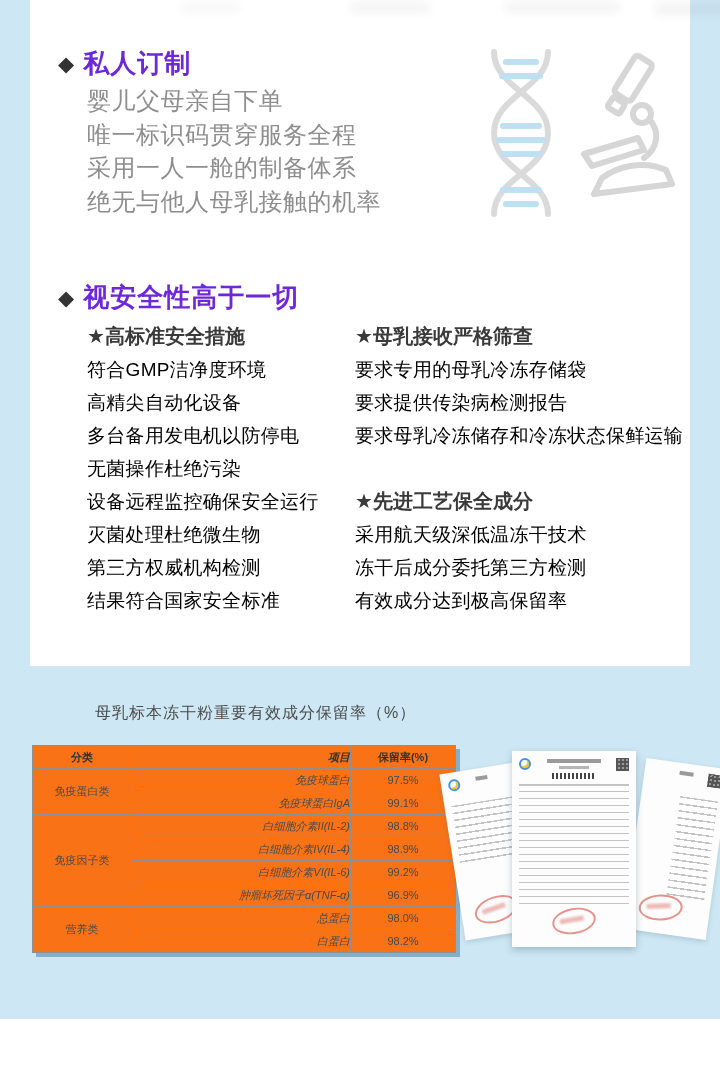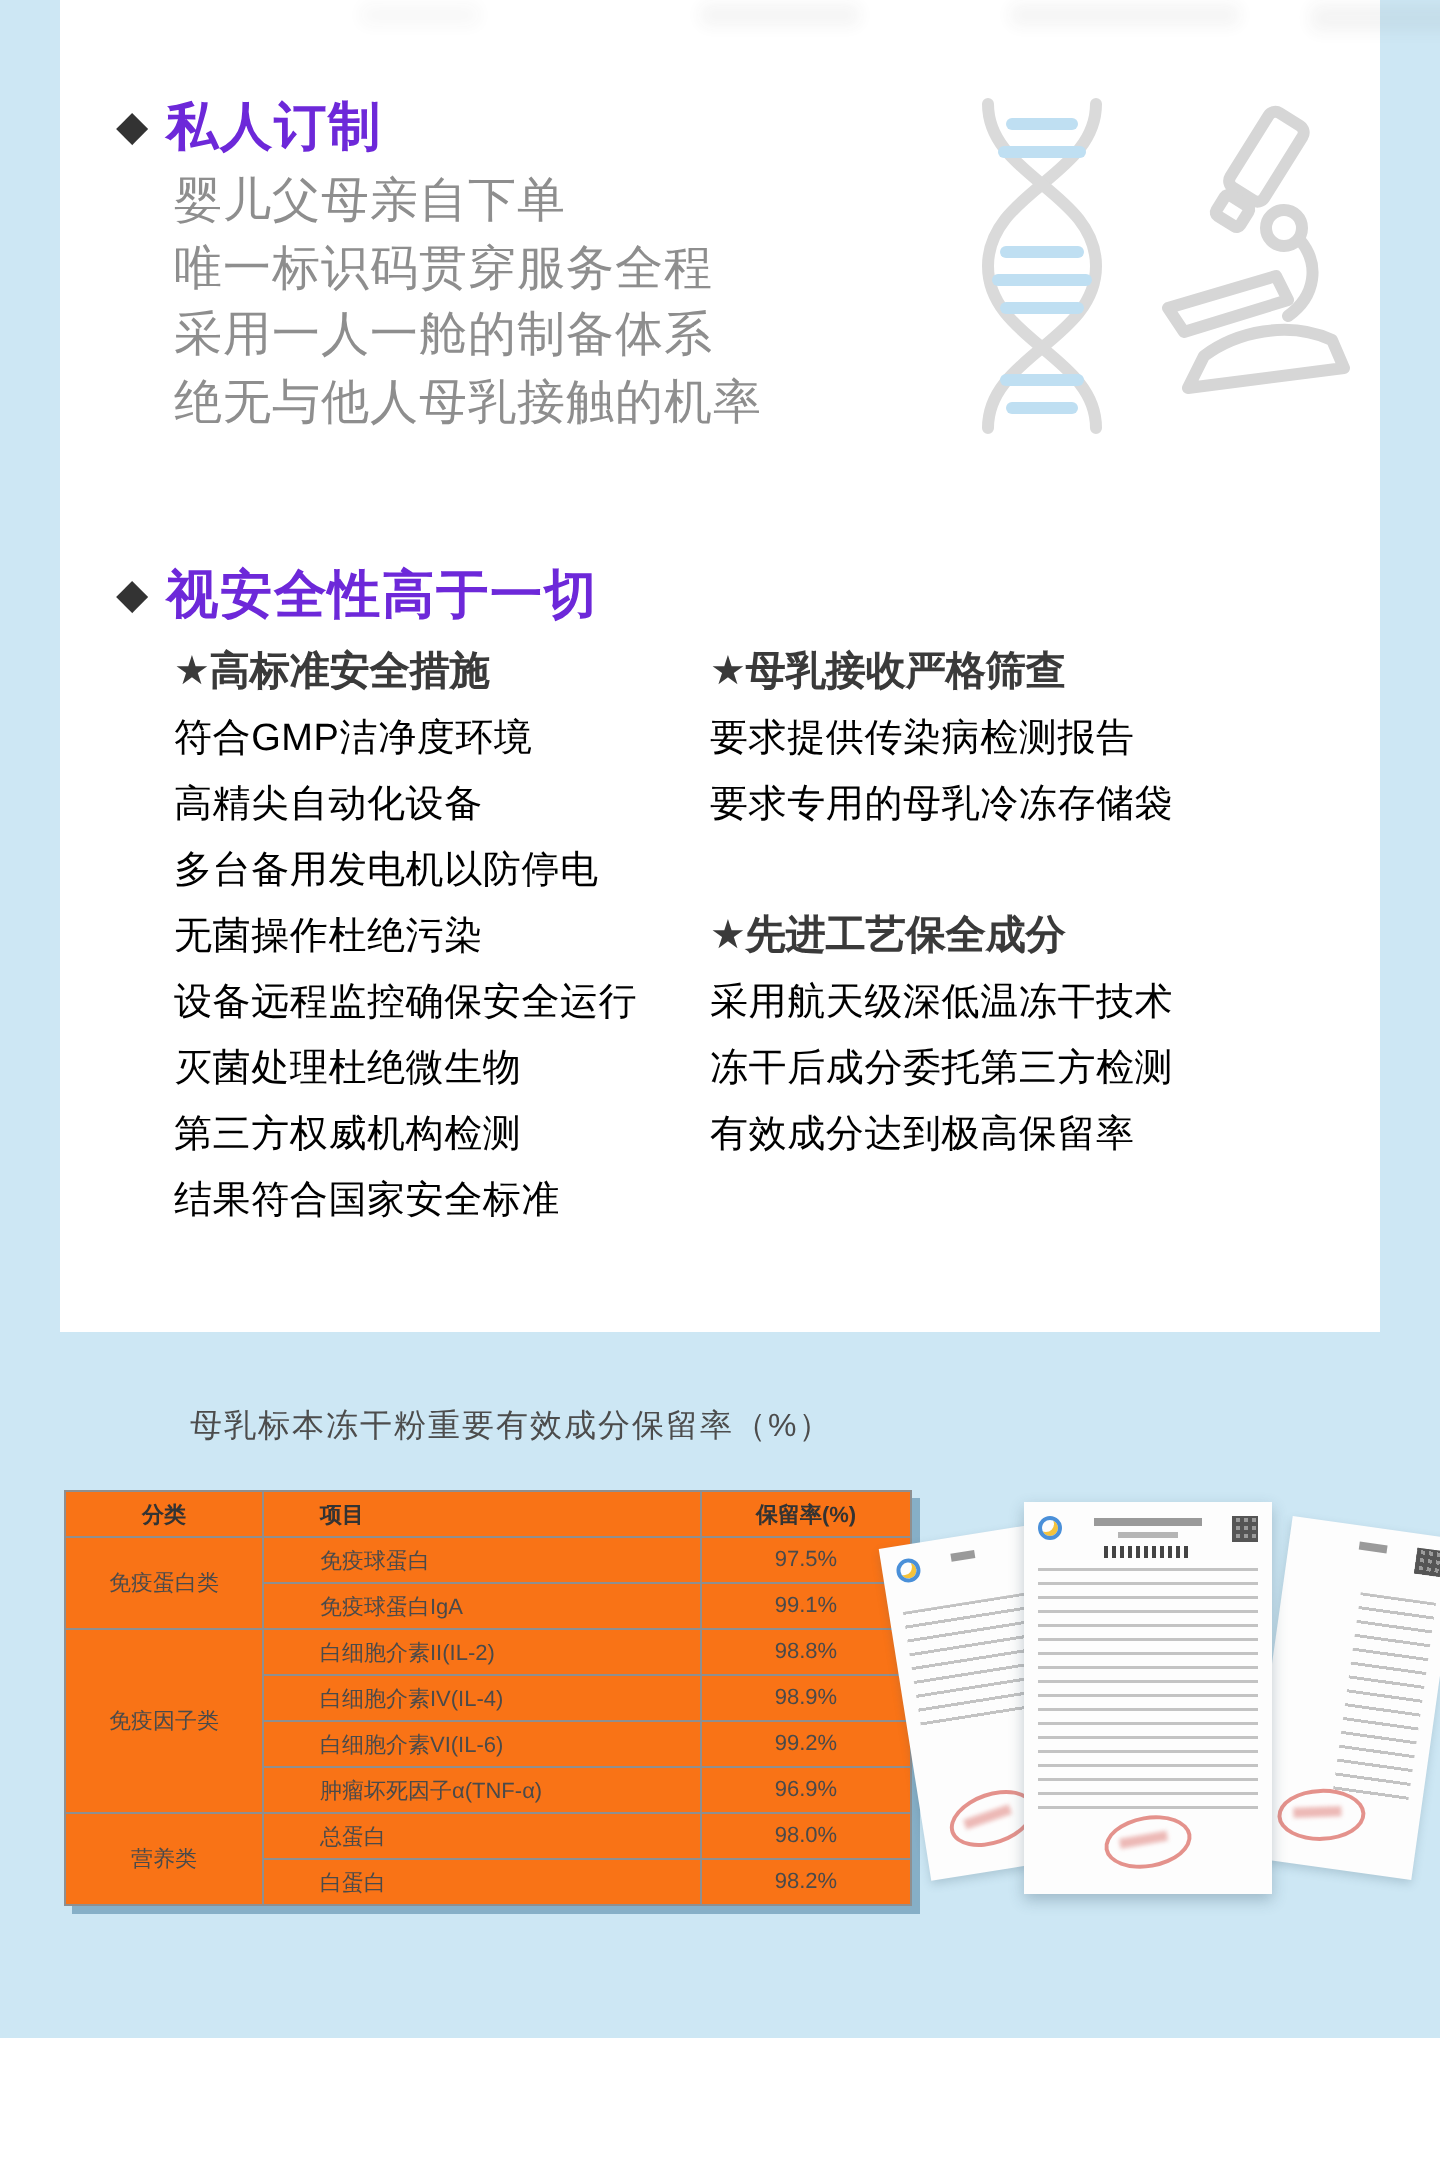--- a/index.html
+++ b/index.html
@@ -30,21 +30,21 @@
   .star-head{font-size:20px;line-height:33px;font-weight:bold;color:#3a3a3a;white-space:nowrap;}
   .col-line{font-size:19px;line-height:33px;color:#000000;letter-spacing:.3px;white-space:nowrap;}
   .group-gap{margin-top:33px;}
 
   
   .tbl-title{position:absolute;left:95px;top:703px;font-size:16px;color:#4c4c4c;letter-spacing:1px;}
   table.retention{position:absolute;left:32px;top:745px;width:392px;border-collapse:collapse;table-layout:fixed;background:#f97316;box-shadow:4px 4px 0 #86afc7;}
   table.retention th,table.retention td{border:1px solid #8f8f8f;font-size:11px;color:#4a4a4a;height:22px;padding:0;}
   table.retention th{font-weight:bold;color:#333333;}
   .c-cat{width:98px;text-align:center;}
-  .c-item{width:190px;text-align:left;padding-left:28px !important;}
+  .c-item{width:190px;text-align:right;padding-left:28px !important;font-style:italic;}
   .c-pct{width:104px;text-align:center;}
   table.retention{border:1px solid #707070;}
 
   
   .certs{position:absolute;left:450px;top:735px;width:270px;height:240px;}
   .doc{position:absolute;background:#fdfdfd;box-shadow:0 2px 5px rgba(60,90,110,.22);}
   .doc-left{left:2px;top:32px;width:82px;height:168px;transform:rotate(-9deg);}
   .doc-right{right:2px;top:28px;width:84px;height:172px;transform:rotate(8deg);}
   .doc-center{left:62px;top:16px;width:124px;height:196px;z-index:2;box-shadow:0 3px 7px rgba(50,80,100,.3);}
   .doc-inner{position:absolute;left:7px;right:7px;top:7px;bottom:7px;}
@@ -130,22 +130,23 @@
         <div class="col-line">高精尖自动化设备</div>
         <div class="col-line">多台备用发电机以防停电</div>
         <div class="col-line">无菌操作杜绝污染</div>
         <div class="col-line">设备远程监控确保安全运行</div>
         <div class="col-line">灭菌处理杜绝微生物</div>
         <div class="col-line">第三方权威机构检测</div>
         <div class="col-line">结果符合国家安全标准</div>
       </div>
       <div class="col-right">
         <div class="star-head">★母乳接收严格筛查</div>
+        <div class="col-line">要求专用的母乳冷冻存储袋</div>
         <div class="col-line">要求提供传染病检测报告</div>
-        <div class="col-line">要求专用的母乳冷冻存储袋</div>
+        <div class="col-line">要求母乳冷冻储存和冷冻状态保鲜运输</div>
         <div class="star-head group-gap">★先进工艺保全成分</div>
         <div class="col-line">采用航天级深低温冻干技术</div>
         <div class="col-line">冻干后成分委托第三方检测</div>
         <div class="col-line">有效成分达到极高保留率</div>
       </div>
     </div>
   </div>
 
   <div class="tbl-title">母乳标本冻干粉重要有效成分保留率（%）</div>
 

